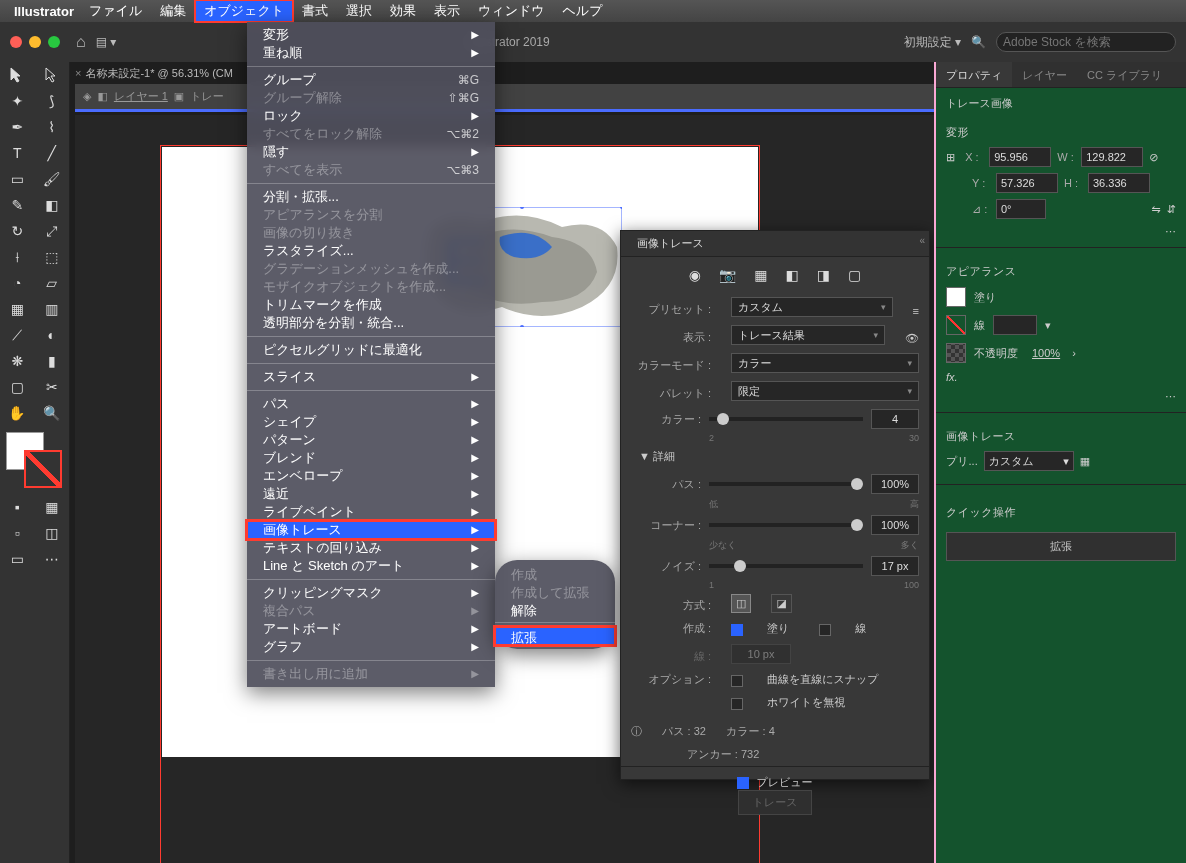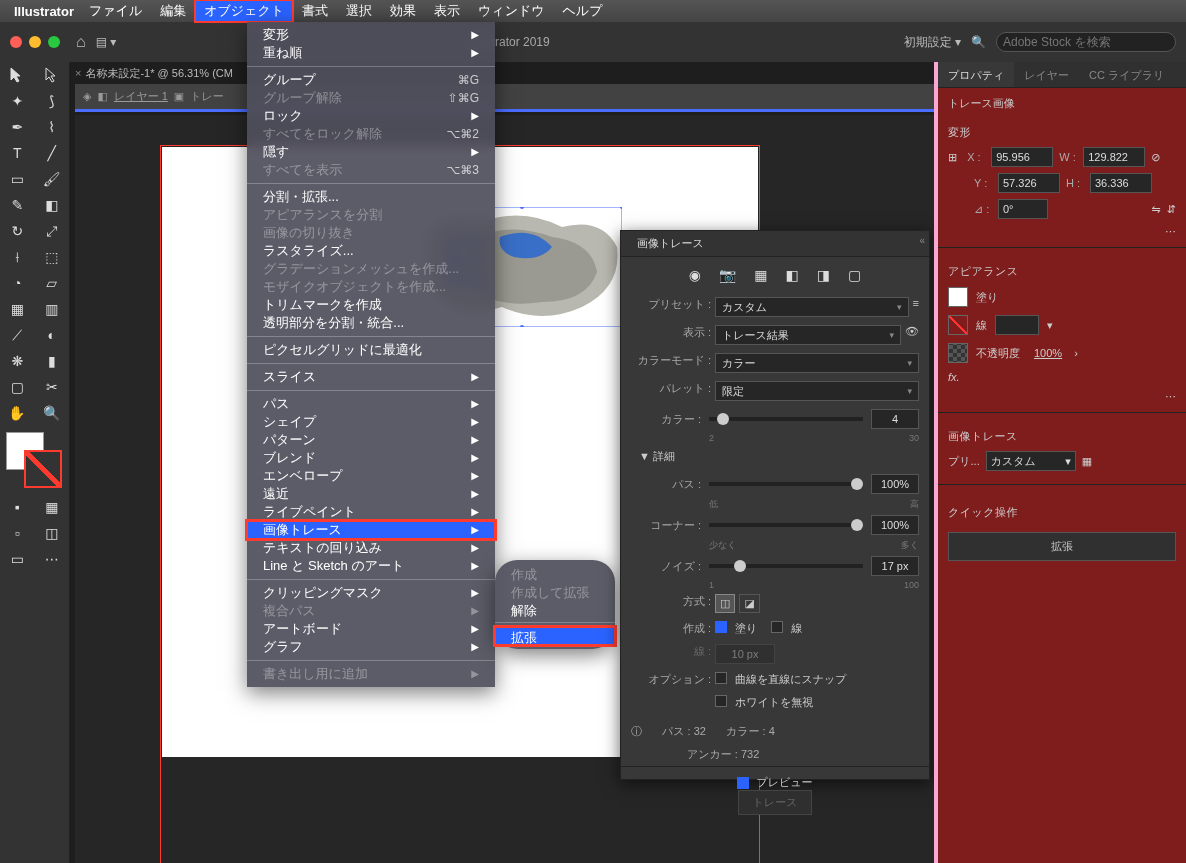--- a/index.html
+++ b/index.html
@@ -59,39 +59,39 @@
 .submenu .mi { padding:2px 16px; height:18px; line-height:18px; }
 .submenu .mi.disabled { color:rgba(255,255,255,0.35); }
 .submenu .mi.hl { background:#2a63ff; color:#fff; outline:3px solid #ff3b30; outline-offset:-1px; }
 .submenu .sep { height:1px; background:rgba(255,255,255,0.25); margin:4px 0; }
 
 
 .trace-panel { position:absolute; top:230px; left:620px; width:310px; height:550px; background:#383838; border:1px solid #222; box-shadow:0 4px 16px rgba(0,0,0,0.6); font-size:11px; color:#ccc; }
 .trace-panel .tp-tabs { display:flex; align-items:center; height:26px; background:#333; border-bottom:1px solid #222; padding:0 8px; }
 .trace-panel .tp-tabs .tab { padding:4px 8px; color:#ddd; }
 .trace-panel .tp-icons { display:flex; justify-content:center; gap:18px; padding:10px 0; color:#ddd; font-size:14px; }
-.trace-panel .row { display:flex; align-items:flex-start; padding:4px 10px; gap:4px; }
+.trace-panel .row { display:flex; align-items:flex-end; padding:4px 10px; gap:20px; }
 .trace-panel .row .lbl { width:80px; text-align:right; color:#aaa; }
 .trace-panel .sel { flex:1; background:#262626; border:1px solid #555; color:#ddd; padding:2px 6px; height:20px; display:flex; align-items:center; justify-content:space-between; }
 .trace-panel .sel .caret { font-size:9px; color:#888; }
 .trace-panel .slider-row { display:flex; align-items:center; padding:4px 10px; gap:8px; }
 .trace-panel .slider-row .lbl { width:70px; text-align:right; color:#aaa; }
 .trace-panel .slider { flex:1; height:4px; background:#222; position:relative; }
 .trace-panel .slider .knob { position:absolute; top:-4px; width:12px; height:12px; border-radius:50%; background:#ccc; }
 .trace-panel .nbox { width:48px; height:20px; background:#262626; border:1px solid #555; color:#ddd; text-align:center; line-height:18px; }
 .trace-panel .minmax { display:flex; justify-content:space-between; padding:0 10px 0 88px; font-size:9px; color:#777; }
 .trace-panel .disclose { padding:6px 18px; color:#ccc; }
 .trace-panel .chk { width:12px; height:12px; background:#2a63ff; display:inline-block; margin-right:4px; vertical-align:middle; }
 .trace-panel .chk.empty { background:#262626; border:1px solid #666; }
 .trace-panel .stat-row { display:flex; padding:4px 10px; gap:20px; color:#aaa; font-size:11px; }
 .trace-panel .bottom-row { display:flex; justify-content:space-between; align-items:center; padding:8px 10px; border-top:1px solid #222;flex-direction:column; }
 .trace-panel .btn-disabled { background:#2f2f2f; color:#666; padding:4px 14px; border:1px solid #444; }
 
 
-.right-panels { position:absolute; top:62px; right:0; width:252px; bottom:0; background:#7f1d1d; border-left:4px solid #f9a8d4; font-size:11px; }
+.right-panels { position:absolute; top:62px; right:0; width:252px; bottom:0; background:#14532d; border-left:2px solid #f9a8d4; font-size:11px; }
 .right-panels .tabs { display:flex; height:26px; background:#303030; border-bottom:1px solid #222; }
 .right-panels .tabs .tab { padding:6px 10px; color:#888; }
 .right-panels .tabs .tab.active { background:#383838; color:#ddd; }
 .right-panels .section-head { padding:8px 10px 4px; color:#ccc; }
 .right-panels .row { display:flex; align-items:center; padding:3px 10px; gap:6px; }
 .right-panels .lbl2 { width:18px; color:#aaa; }
 .right-panels .nbox { width:62px; height:20px; background:#262626; border:1px solid #555; color:#ddd; padding:0 4px; line-height:18px; font-size:11px; }
 .right-panels .sec-label { padding:10px 10px 4px; color:#ccc; letter-spacing:0.5px; }
 .right-panels .app-row { display:flex; align-items:center; padding:4px 10px; gap:8px; }
 .right-panels .swatch { width:20px; height:20px; border:1px solid #666; }

